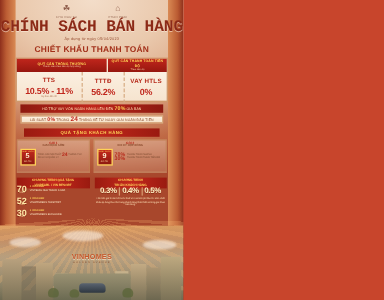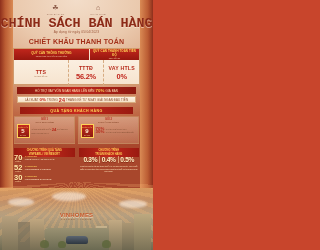--- a/index.html
+++ b/index.html
@@ -242,20 +242,21 @@
         <div class="t2">Thanh toán theo tiến độ hợp đồng</div>
       </div>
       <div class="ph">
         <div class="t1">QUỸ CĂN THANH TOÁN TIẾN ĐỘ</div>
         <div class="t2">Theo tiến độ</div>
       </div>
     </div>
     <div class="pan-body">
       <div class="cell c-wide">
         <div class="lab">TTS</div>
+        <div class="val">10.5% - 11%</div>
         <div class="note">tùy theo tiến độ</div>
       </div>
       <div class="cell">
         <div class="lab">TTTĐ</div>
         <div class="val">56.2%</div>
       </div>
       <div class="cell">
         <div class="lab">VAY HTLS</div>
         <div class="val">0%</div>
       </div>

